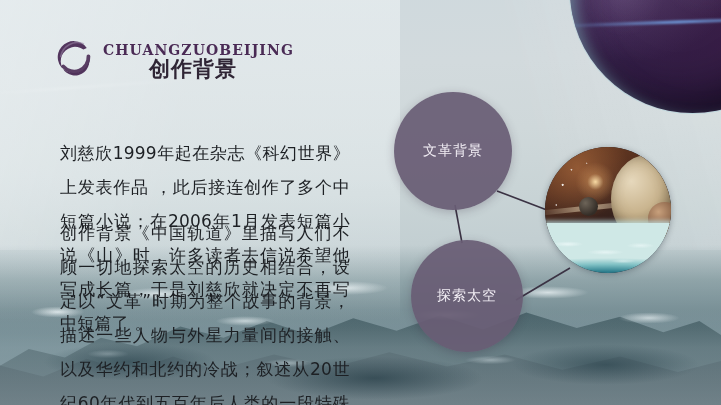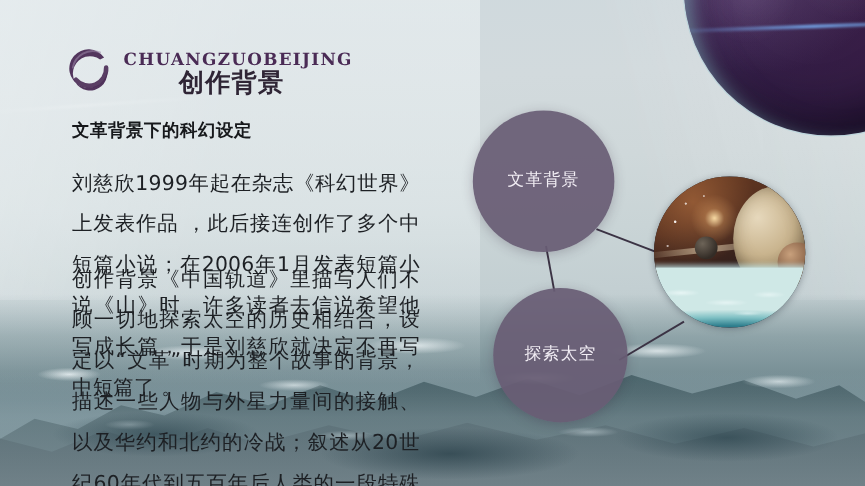--- a/index.html
+++ b/index.html
@@ -274,17 +274,16 @@
   </div>
 
   <svg class="logo" viewBox="0 0 100 100" xmlns="http://www.w3.org/2000/svg">
     <path d="M78 26 A38 38 0 1 0 84 56 A34 34 0 1 1 70 30 Z" fill="#4a2b55" opacity="0.95"></path>
     <path d="M22 70 A34 34 0 0 0 82 46" fill="none" stroke="#4a2b55" stroke-width="9" stroke-linecap="round" opacity="0.9"></path>
     <path d="M70 16 A40 40 0 0 0 16 46" fill="none" stroke="#9a86a8" stroke-width="4" stroke-linecap="round" opacity="0.55"></path>
   </svg>
   <div class="head-en">CHUANGZUOBEIJING</div>
   <div class="head-cn">创作背景</div>
 
-  <div class="subtitle">文革背景下的科幻设定</div>
   <div class="para para1">刘慈欣1999年起在杂志《科幻世界》上发表作品 ，此后接连创作了多个中短篇小说；在2006年1月发表短篇小说《山》时，许多读者去信说希望他写成长篇，于是刘慈欣就决定不再写中短篇了 。</div>
   <div class="para para2">创作背景《中国轨道》里描写人们不顾一切地探索太空的历史相结合，设定以“文革”时期为整个故事的背景，描述一些人物与外星力量间的接触、以及华约和北约的冷战；叙述从20世纪60年代到五百年后人类的一段特殊历程。</div>
 
 </div>
 
 </body></html>

